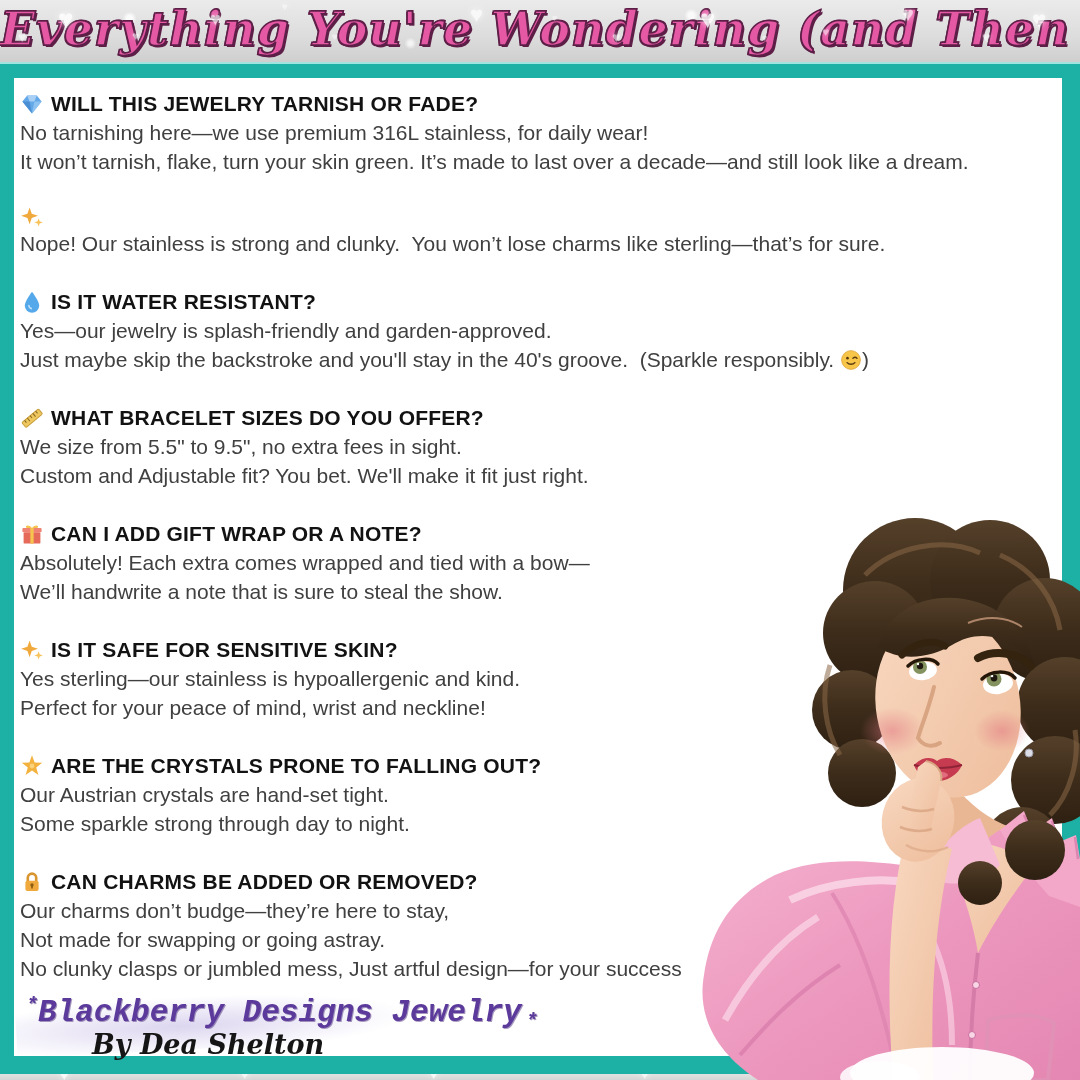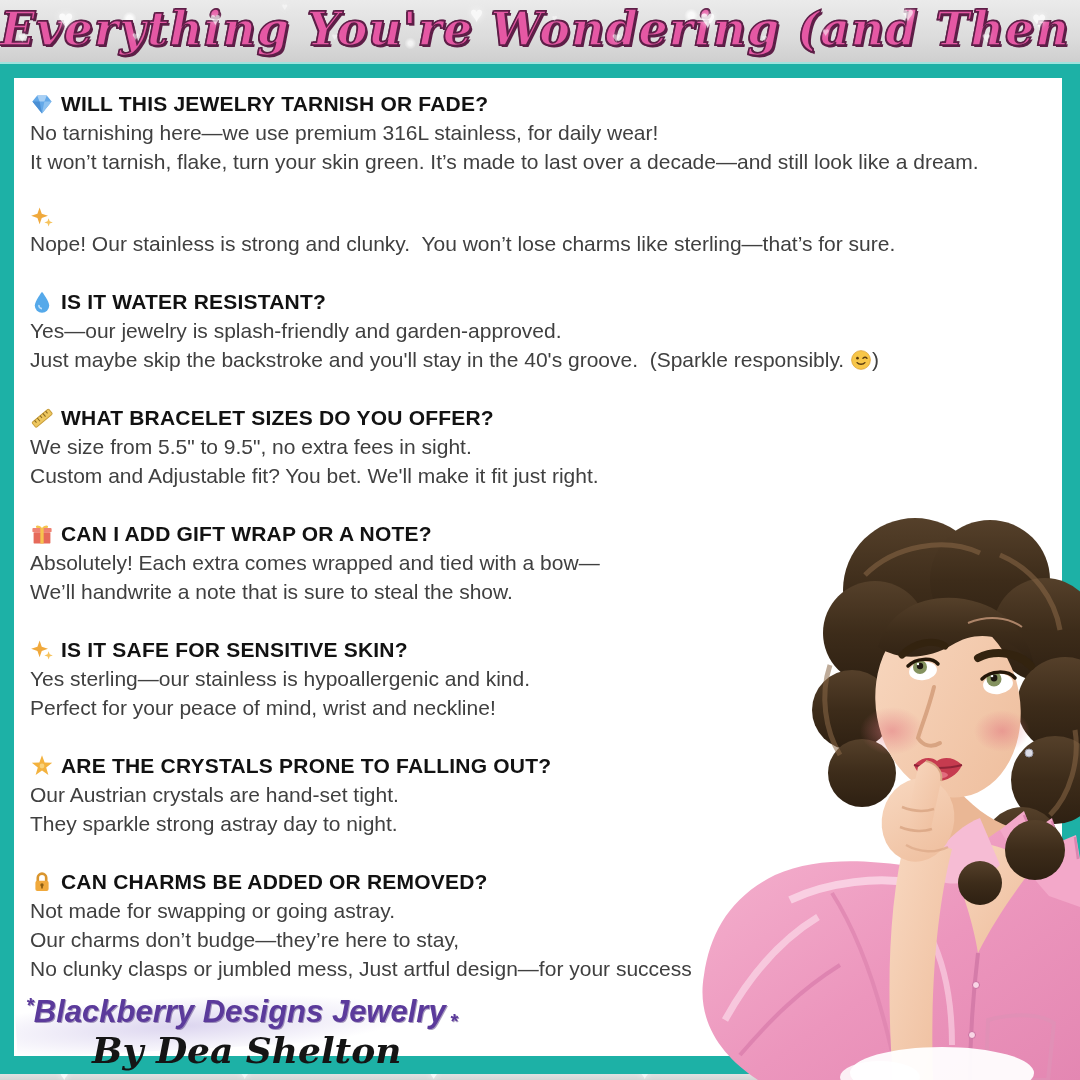--- a/index.html
+++ b/index.html
@@ -31,21 +31,21 @@
     text-shadow:2px 2px 0 #5d1e47, -1px 1px 0 #5d1e47, 1px -1px 0 #5d1e47;
     white-space:nowrap;
   }
   
   .frame{
     position:absolute;left:0;top:62px;width:1080px;height:1010px;
     background:#1db1a6;border-top:2px solid #9fe4de;z-index:1;
   }
   .content{
     position:absolute;left:14px;top:14px;right:18px;bottom:18px;
-    background:#ffffff;padding:11px 8px 0 16px;box-sizing:border-box;
+    background:#ffffff;padding:11px 8px 0 6px;box-sizing:border-box;
   }
   .bottom-strip{
     position:absolute;left:0;bottom:0;width:1080px;height:8px;
     background:linear-gradient(180deg,#e6e6e6,#d5d5d5);z-index:0;
   }
   
   .faq{margin:0 0 29px 0;}
   .q{
     margin:0;font-size:21px;line-height:29px;font-weight:700;color:#121212;
     letter-spacing:.2px;display:flex;align-items:center;gap:7px;white-space:pre-wrap;
@@ -56,29 +56,29 @@
   }
   .a .wink{vertical-align:-4px;}
   
   .logo{position:absolute;left:26px;top:994px;width:430px;z-index:6;}
   .logo-swoosh{
     position:absolute;left:-10px;top:2px;width:390px;height:52px;
     background:radial-gradient(ellipse at 42% 55%, rgba(164,146,214,.38), rgba(164,146,214,0) 72%);
     transform:rotate(-3deg);
   }
   .brand{
-    position:relative;margin:0;font-family:Liberation Sans, sans-serif;font-style:italic;
+    position:relative;margin:0;font-family:Liberation Mono, monospace;font-style:italic;
     font-weight:700;font-size:31px;color:#5b3a9b;white-space:nowrap;
     text-shadow:1px 1px 0 rgba(60,30,110,.45);
   }
   .brand .spark{font-size:20px;vertical-align:10px;}
   .brand .spark.right{vertical-align:-6px;margin-left:4px;}
   .byline{
     position:relative;margin:-4px 0 0 66px;font-family:"DejaVu Serif",serif;
-    font-style:italic;font-weight:700;font-size:36px;color:#151515;white-space:nowrap;
+    font-style:italic;font-weight:700;font-size:27px;color:#151515;white-space:nowrap;
   }
   
   .woman{position:absolute;left:680px;top:515px;width:400px;height:565px;z-index:5;}
 </style>
 </head>
 <body>
 
 <div class="canvas">
 
   <div class="banner">
@@ -200,37 +200,37 @@
         <h2 class="q">
           <span class="ic">
             <svg width="24" height="24" viewBox="0 0 20 20">
                 <path d="M10 1 L12.2 7 L18.5 7.3 L13.5 11.2 L15.3 17.5 L10 13.8 L4.7 17.5 L6.5 11.2 L1.5 7.3 L7.8 7 Z" fill="#f3b23e"></path>
                 <circle cx="10" cy="10" r="2" fill="#f9d27a"></circle>
               </svg>
           </span>
           <span>ARE THE CRYSTALS PRONE TO FALLING OUT?</span>
         </h2>
         <p class="a">Our Austrian crystals are hand-set tight.</p>
-        <p class="a">They sparkle strong astray day to night.</p>
+        <p class="a">Some sparkle strong through day to night.</p>
       </section>
 
       <section class="faq">
         <h2 class="q">
           <span class="ic">
             <svg width="24" height="24" viewBox="0 0 20 20">
                 <path d="M6.5 9.5 V6.5 A3.5 3.5 0 0 1 13.5 6.5 V9.5" stroke="#d9952e" stroke-width="2.2" fill="none"></path>
                 <rect x="4.5" y="9" width="11" height="8.5" rx="1.6" fill="#f0a93c"></rect>
                 <circle cx="10" cy="12.5" r="1.4" fill="#8a5d12"></circle>
                 <rect x="9.3" y="12.8" width="1.4" height="2.6" fill="#8a5d12"></rect>
               </svg>
           </span>
           <span>CAN CHARMS BE ADDED OR REMOVED?</span>
         </h2>
+        <p class="a">Our charms don’t budge—they’re here to stay,</p>
         <p class="a">Not made for swapping or going astray.</p>
-        <p class="a">Our charms don’t budge—they’re here to stay,</p>
         <p class="a">No clunky clasps or jumbled mess, Just artful design—for your success</p>
       </section>
 
     </div>
   </div>
 
   <div class="bottom-strip">
       <span class="hrt" style="left: 60px; top: -4px; font-size: 14px; opacity: 0.8;">♥</span>
       <span class="hrt" style="left: 240px; top: -6px; font-size: 16px; opacity: 0.7;">♥</span>
       <span class="hrt" style="left: 430px; top: -3px; font-size: 12px; opacity: 0.8;">♥</span>

